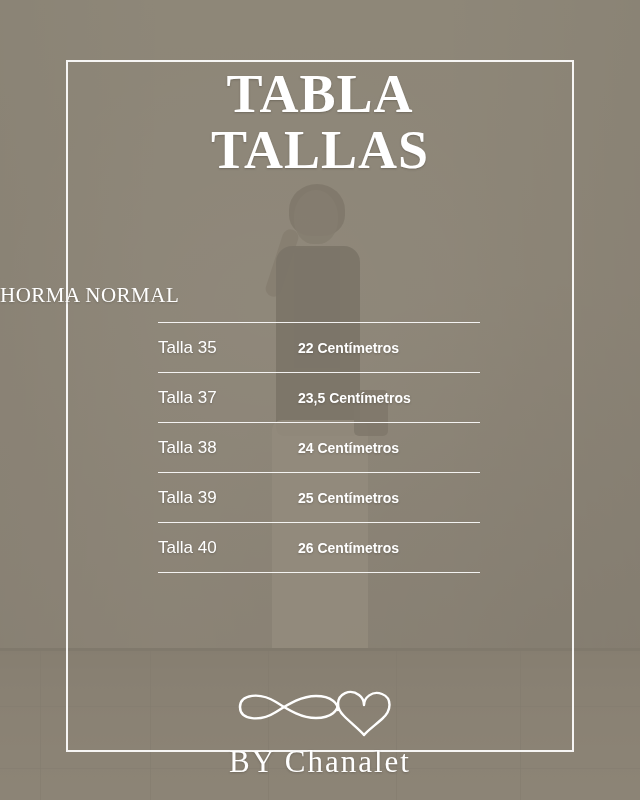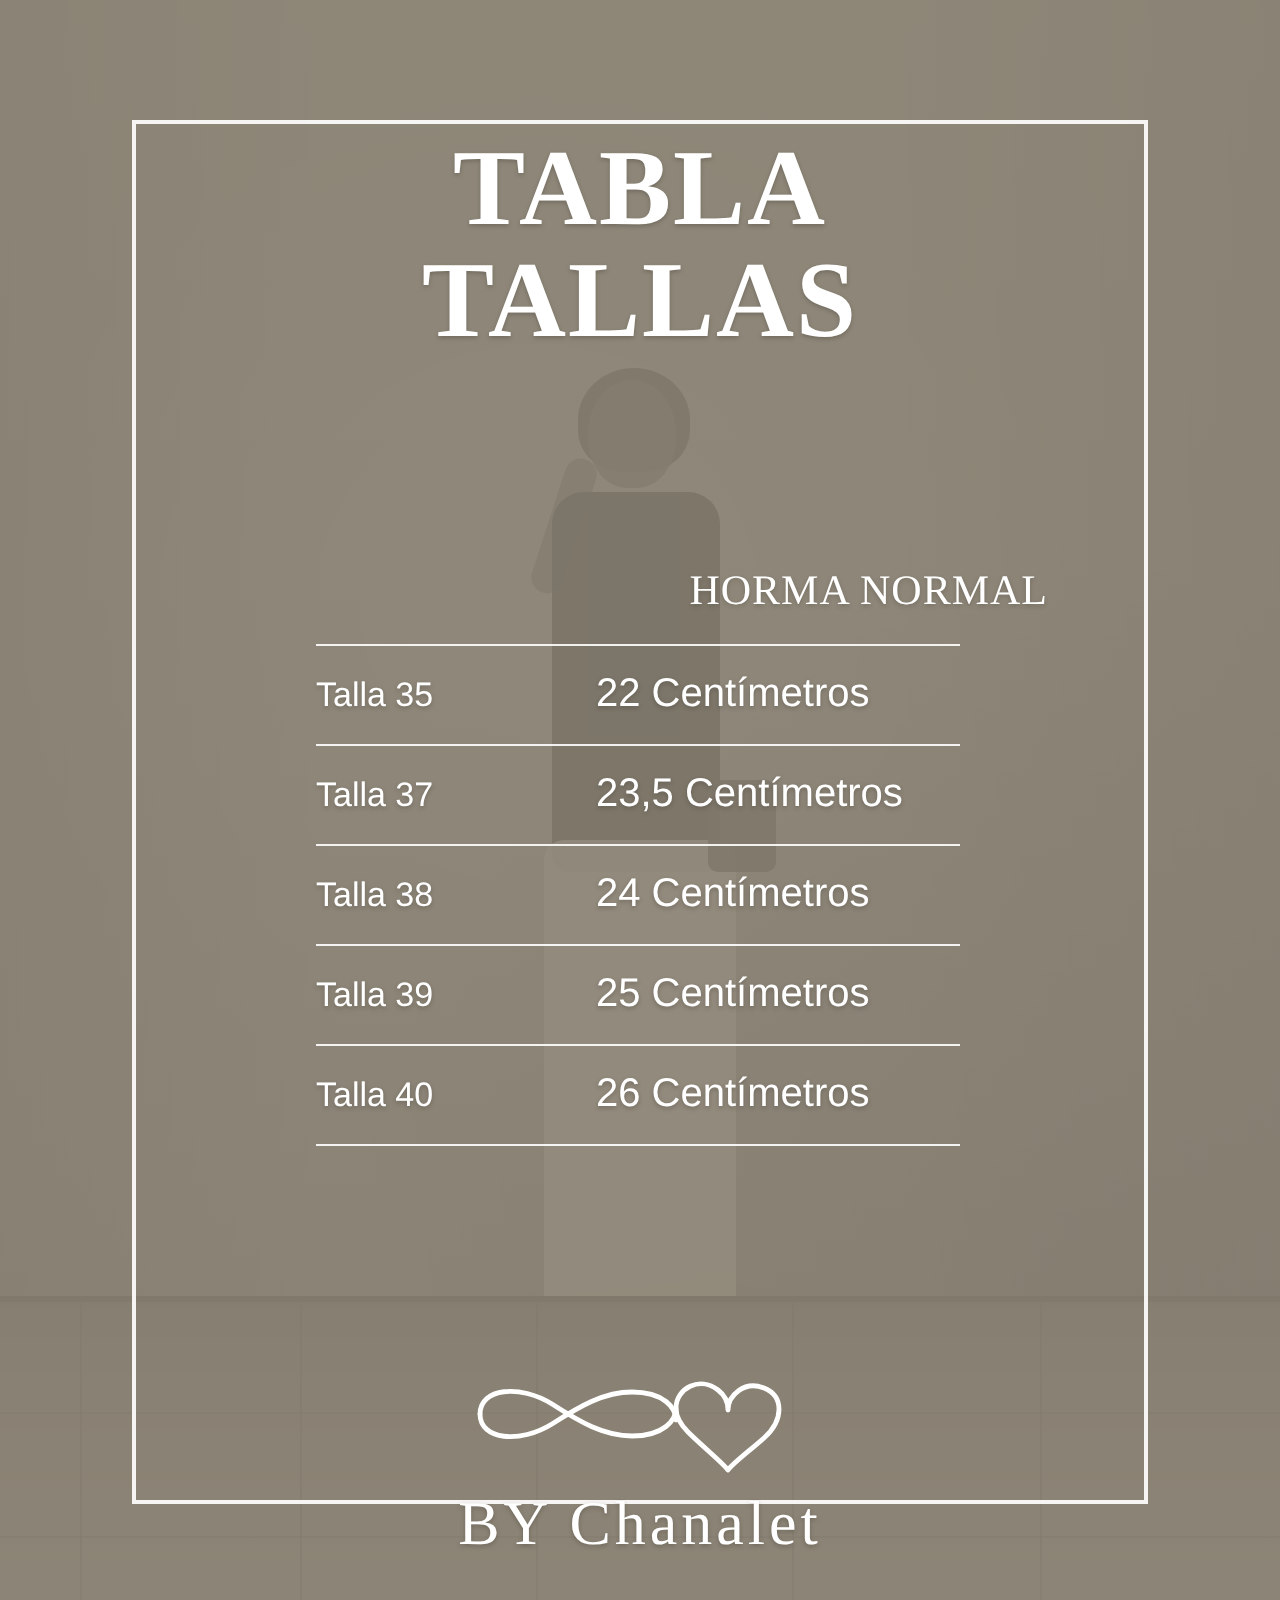--- a/index.html
+++ b/index.html
@@ -179,21 +179,21 @@
   }
   .title .l1 { display: block; }
   .title .l2 { display: block; }
   .title .l3 { display: block; }
 
   .subtitle {
     position: absolute;
     left: 0;
     top: 283px;
     width: 524px;
-    text-align: right;
+    text-align: left;
     font-family: "Liberation Serif", serif;
     font-size: 21px;
     letter-spacing: 0.5px;
     text-shadow: 0 1px 2px rgba(60,55,45,0.3);
   }
 
   table.size-table {
     position: absolute;
     left: 158px;
     top: 322px;
@@ -211,22 +211,22 @@
     border-bottom: 1px solid rgba(255,255,255,0.9);
   }
   td.size-cell {
     width: 140px;
     font-size: 17px;
     font-weight: normal;
     padding-left: 10px;
   }
   td.measure-cell {
     width: 182px;
-    font-size: 20px;
-    font-weight: normal;
+    font-size: 14px;
+    font-weight: bold;
     text-align: left;
     padding-left: 8px;
   }
 
   
   .logo {
     position: absolute;
     left: 0;
     top: 676px;
     width: 640px;

